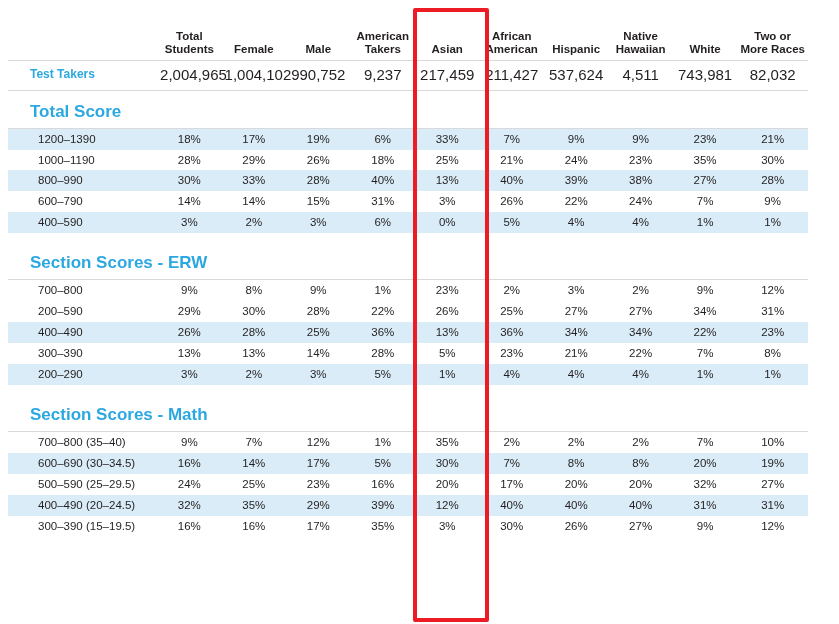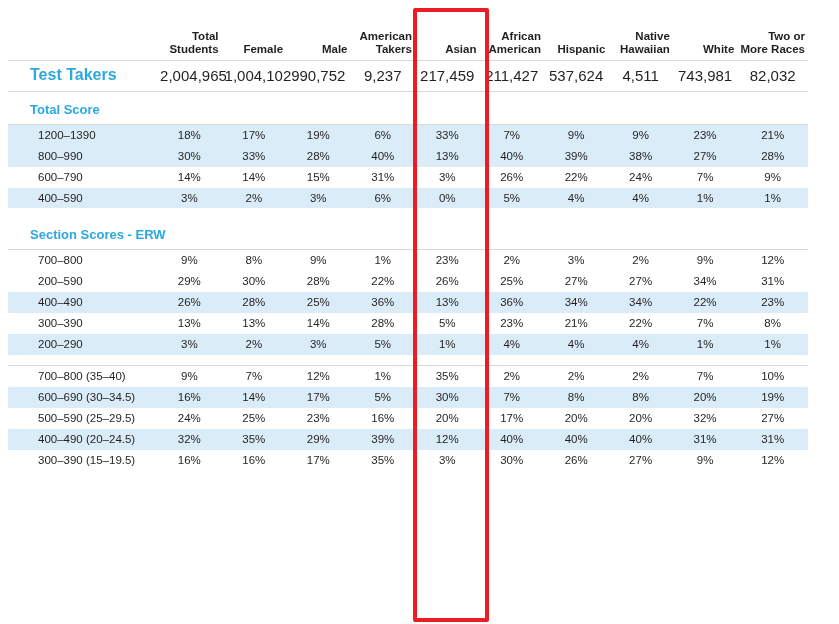--- a/index.html
+++ b/index.html
@@ -27,21 +27,21 @@
     table-layout: fixed;
   }
   table.score-table col.label-col { width: 148px; }
   table.score-table col.data-col  { width: 64px; }
   table.score-table col.wide-col  { width: 70px; }
 
   thead th {
     font-size: 11.5px;
     font-weight: bold;
     color: #231f20;
-    text-align: right;
+    text-align: center;
     vertical-align: bottom;
     padding: 2px 3px 4px 3px;
     line-height: 1.15;
   }
   thead th.label-head {
     border-bottom: none;
   }
   thead tr.head-row th {
     border-bottom: 1px solid #d9d9d9;
     height: 54px;
@@ -65,26 +65,26 @@
   tr.takers td {
     font-size: 15px;
     border-bottom: 1px solid #d9d9d9;
     padding-top: 4px;
     padding-bottom: 5px;
   }
   tr.takers td.rowlabel {
     color: #2ca8e0;
     font-weight: bold;
     padding-left: 22px;
-    font-size: 16px;
+    font-size: 12px;
   }
   tr.section-head td {
     color: #2ca8e0;
     font-weight: bold;
-    font-size: 13px;
+    font-size: 17px;
     text-align: left;
     padding-left: 22px;
     padding-top: 10px;
     padding-bottom: 4px;
   }
   tr.section-rule td {
     padding: 0;
     height: 1px;
   }
   tr.section-rule td .rule {
@@ -172,20 +172,33 @@
         <td>17%</td>
         <td>19%</td>
         <td>6%</td>
         <td>33%</td>
         <td>7%</td>
         <td>9%</td>
         <td>9%</td>
         <td>23%</td>
         <td>21%</td>
       </tr>
+      <tr>
+        <td class="rowlabel">1000–1190</td>
+        <td>28%</td>
+        <td>29%</td>
+        <td>26%</td>
+        <td>18%</td>
+        <td>25%</td>
+        <td>21%</td>
+        <td>24%</td>
+        <td>23%</td>
+        <td>35%</td>
+        <td>30%</td>
+      </tr>
       <tr class="banded">
         <td class="rowlabel">800–990</td>
         <td>30%</td>
         <td>33%</td>
         <td>28%</td>
         <td>40%</td>
         <td>13%</td>
         <td>40%</td>
         <td>39%</td>
         <td>38%</td>
@@ -295,20 +308,23 @@
         <td>4%</td>
         <td>4%</td>
         <td>1%</td>
         <td>1%</td>
       </tr>
 
       <tr class="spacer">
           <td colspan="11"></td>
         </tr>
 
+      <tr class="section-head">
+        <td colspan="11">Section Scores - Math</td>
+      </tr>
       <tr class="section-rule">
           <td colspan="11">
             <div class="rule"></div>
           </td>
         </tr>
 
       <tr>
         <td class="rowlabel">700–800 (35–40)</td>
         <td>9%</td>
         <td>7%</td>

